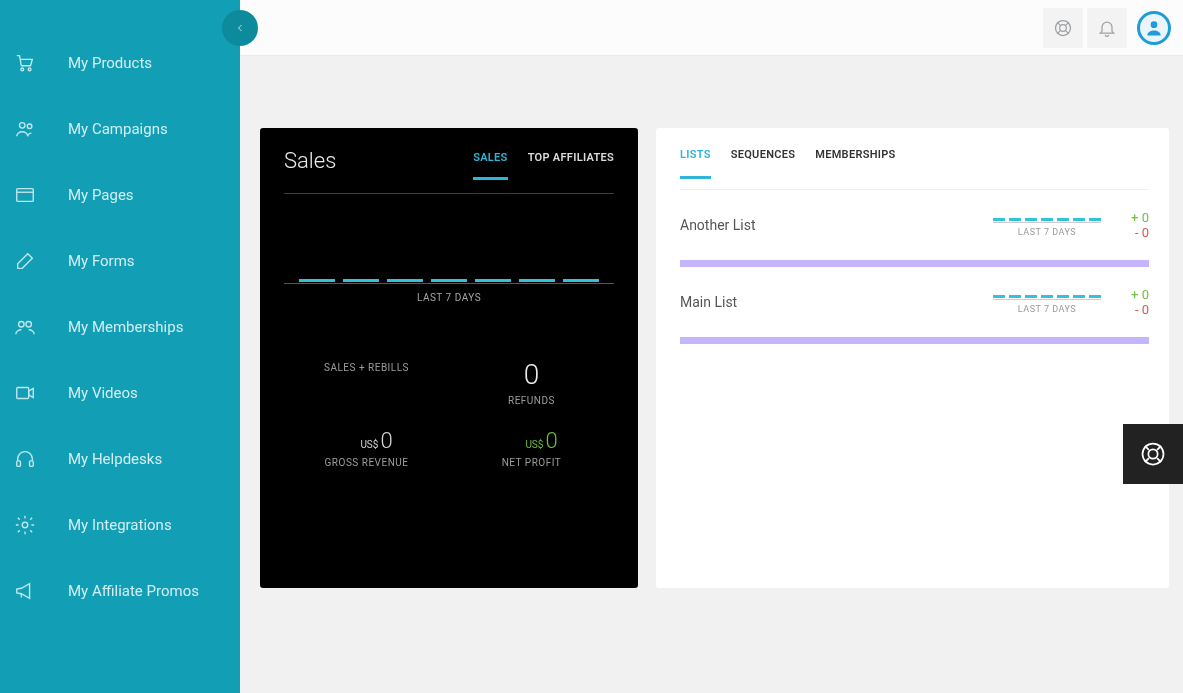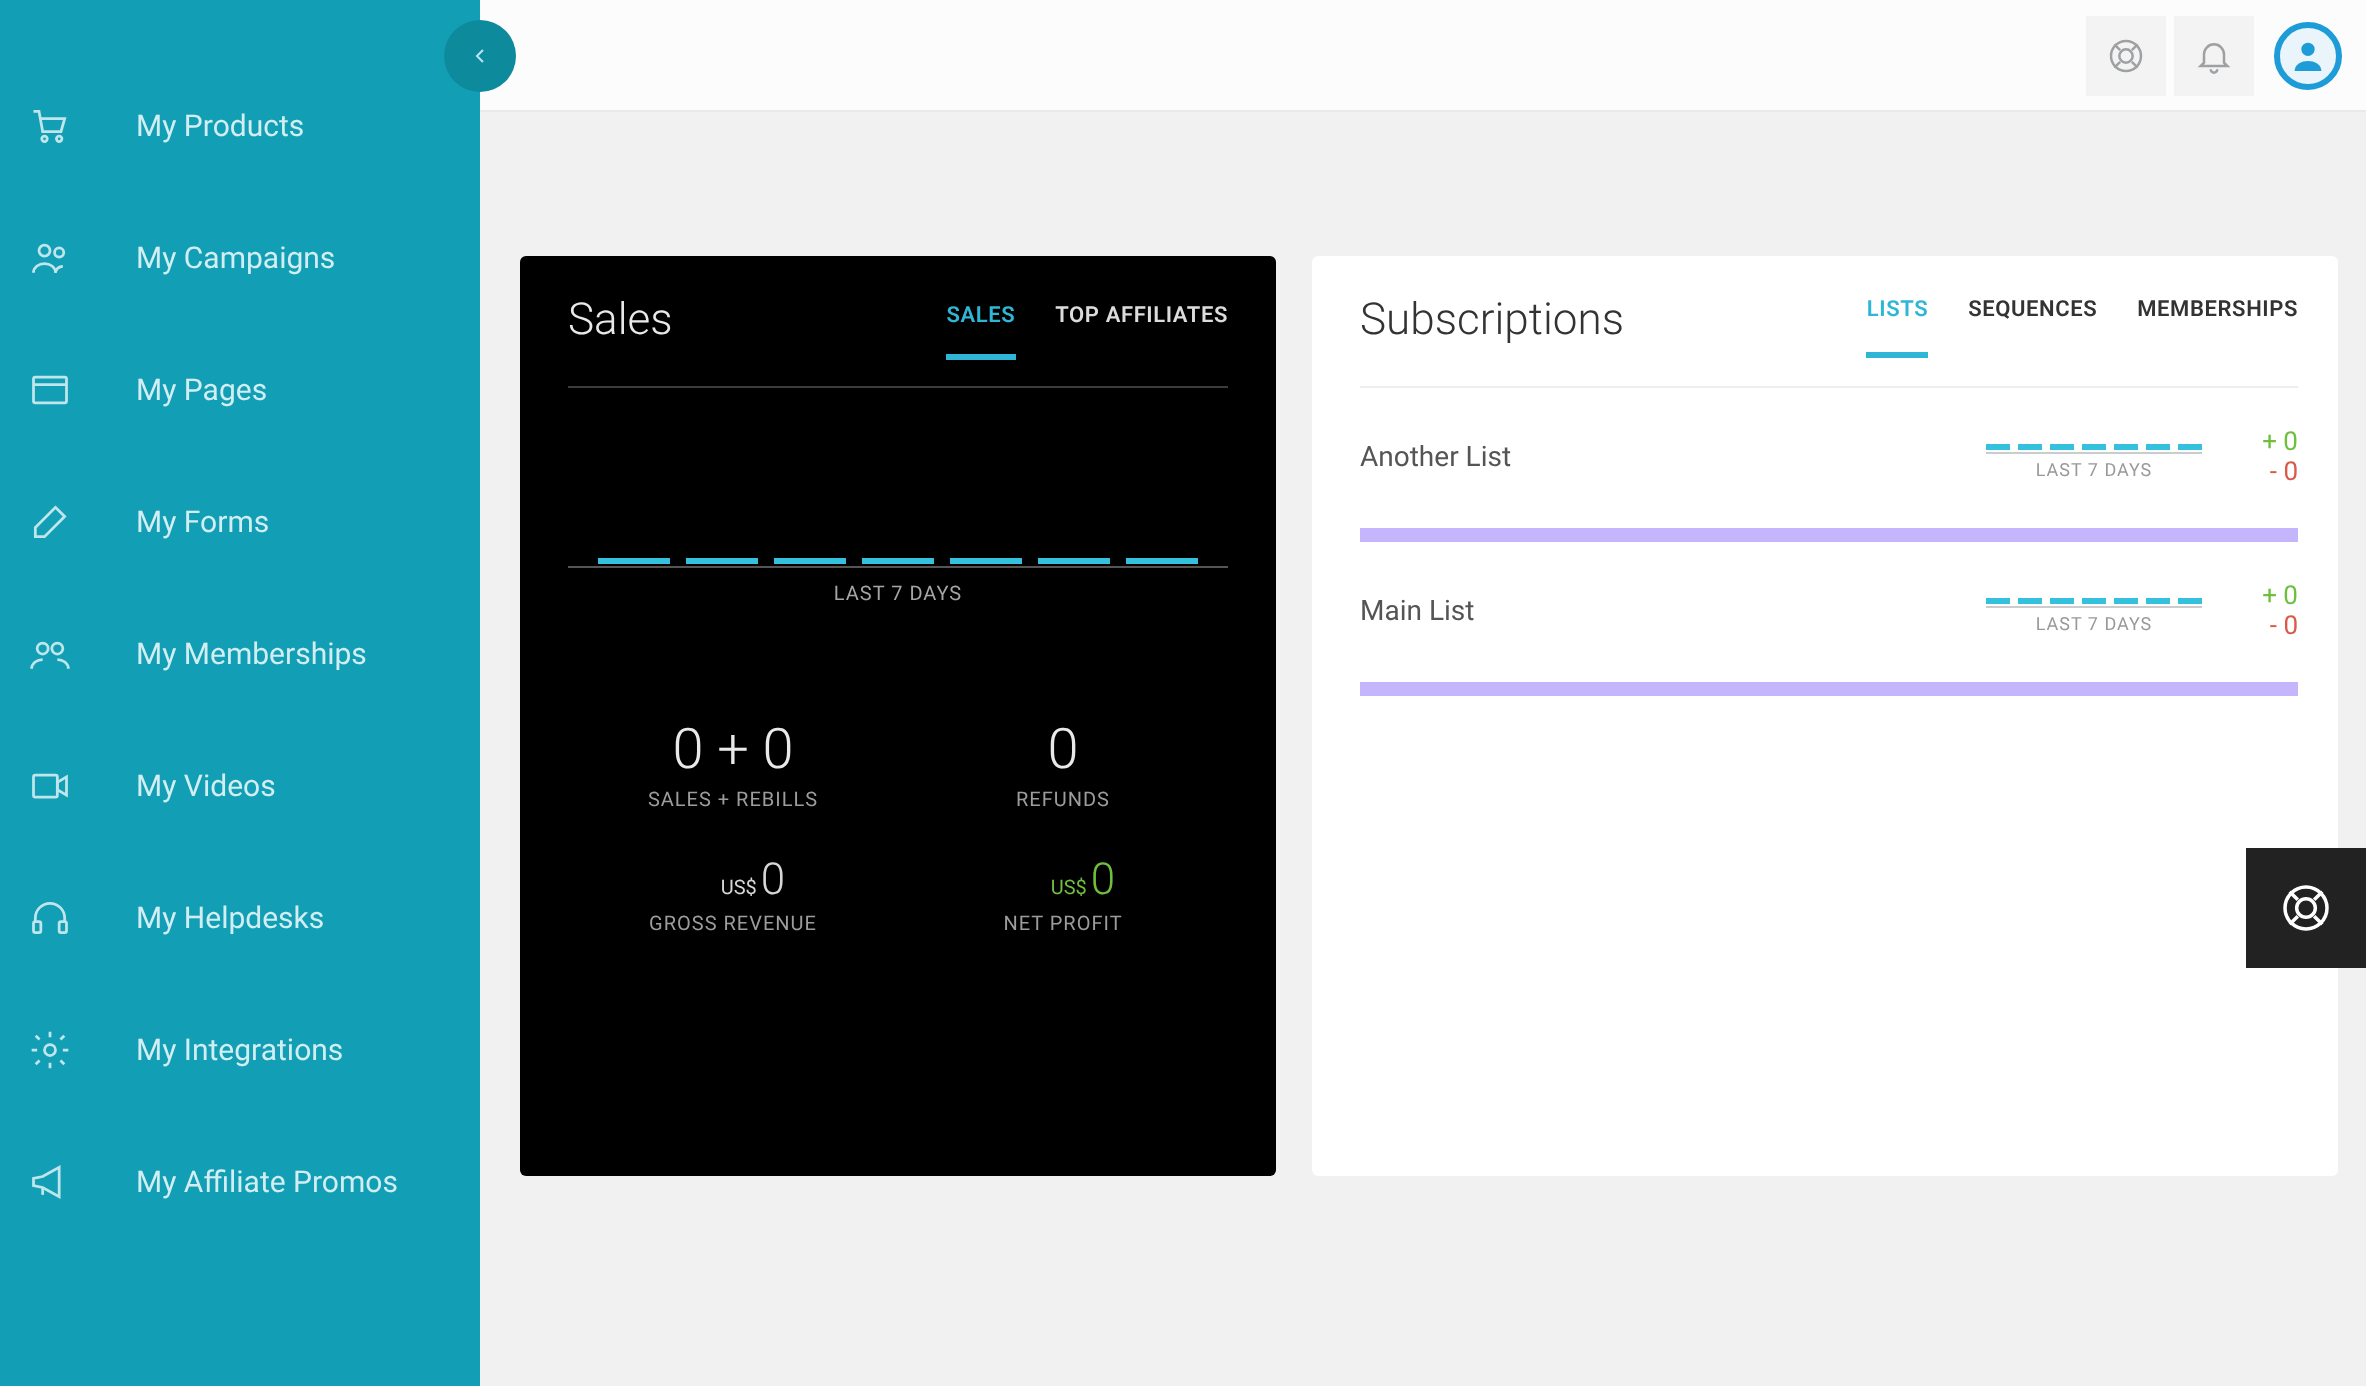--- a/index.html
+++ b/index.html
@@ -224,21 +224,20 @@
               <div class="bar"></div>
               <div class="bar"></div>
               <div class="bar"></div>
               <div class="bar"></div>
           </div>
           <div class="chart-caption">LAST 7 DAYS</div>
         </div>
 
         <div class="metrics">
           <div class="metric-col">
-            <div class="metric-big">0 + 0</div>
             <div class="metric-label">SALES + REBILLS</div>
           </div>
           <div class="metric-col">
             <div class="metric-big">0</div>
             <div class="metric-label">REFUNDS</div>
           </div>
         </div>
 
         <div class="metrics metrics2">
           <div class="metric-col">
@@ -247,21 +246,20 @@
           </div>
           <div class="metric-col">
             <div class="metric-small" style="color:#6fbf3e;"><span class="curr">US$</span><span class="val">0</span></div>
             <div class="metric-label">NET PROFIT</div>
           </div>
         </div>
       </section>
 
       <section class="card-white">
         <div class="card-title-row">
-          <div class="card-title">Subscriptions</div>
           <div class="subtabs">
             <div class="subtab active">LISTS</div>
             <div class="subtab">SEQUENCES</div>
             <div class="subtab">MEMBERSHIPS</div>
           </div>
         </div>
         <hr class="hr-light">
 
         <div class="list-row">
           <div class="list-name">Another List</div>

